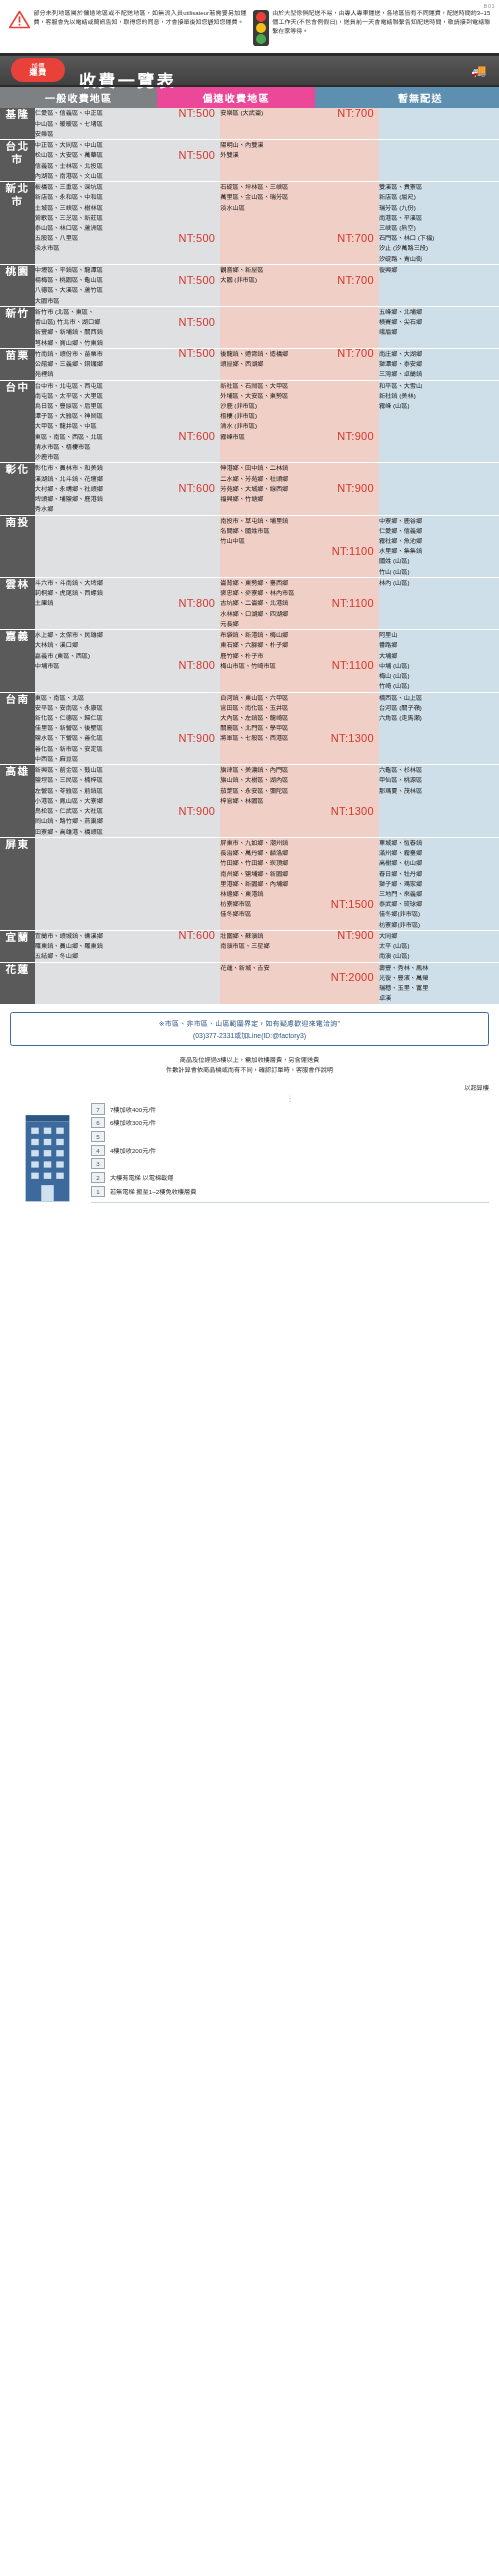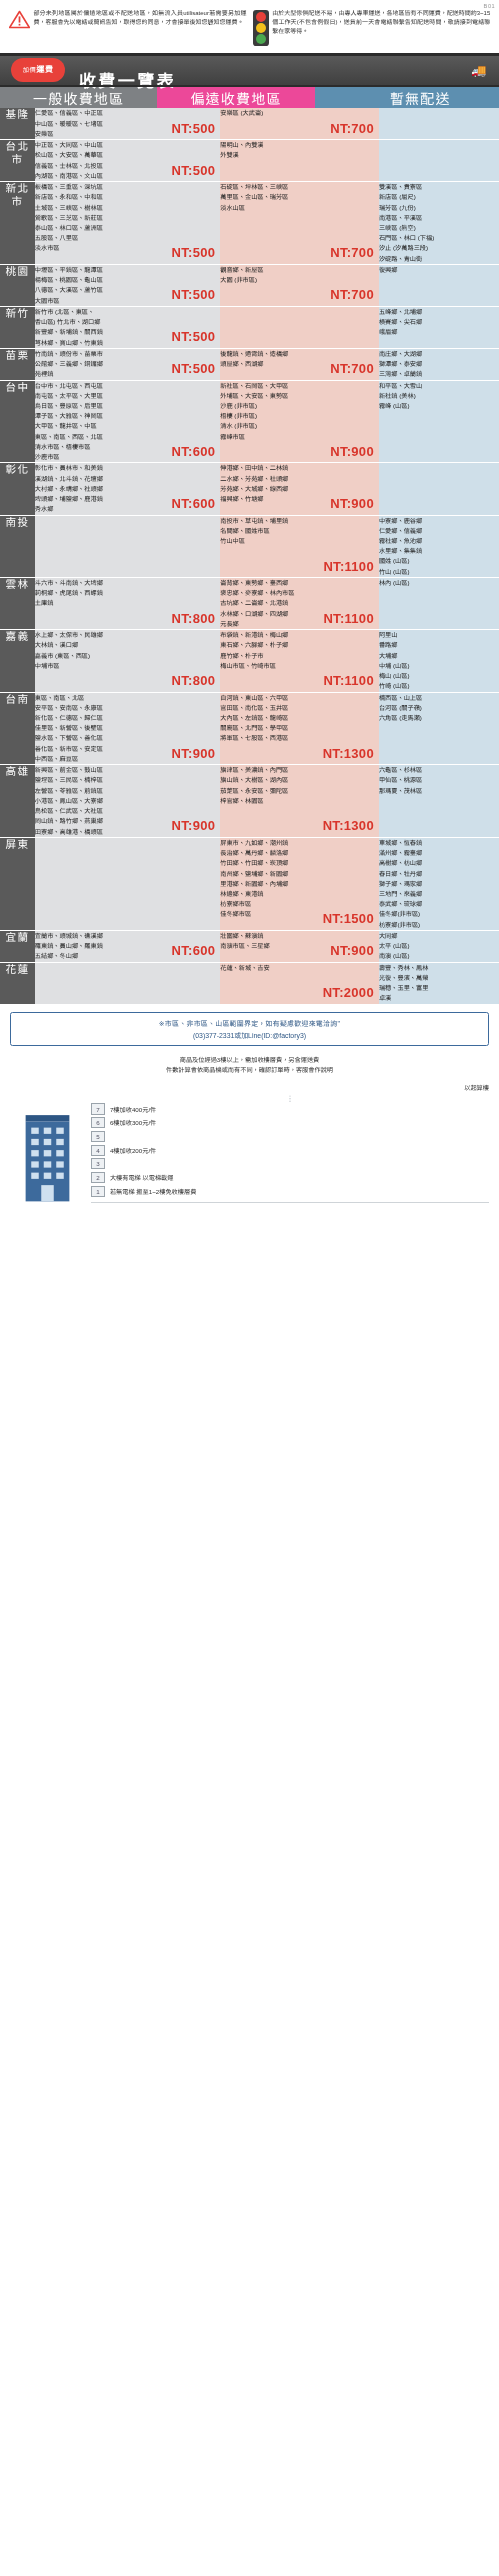--- a/index.html
+++ b/index.html
@@ -46,59 +46,59 @@
     position:relative; margin:3.7px 0 0 0; height:34px;
     background: linear-gradient(#5c5c5c,#3e3e3e);
     display:flex; align-items:center;
   }
   .title-band:before, .title-band:after{
     content:""; position:absolute; left:0; right:0; height:2.5px; background:#2b2b2b;
   }
   .title-band:before{top:0;} .title-band:after{bottom:0;}
   .badge-fee {
     margin-left:11.2px; width:54px; height:24px; border-radius:12px;
-    background:#e8413a; color:#fff; display:flex; flex-direction:row;
+    background:#e8413a; color:#fff; display:flex; flex-direction:column;
     align-items:center; justify-content:center; line-height:1.05;
     font-size:8px; font-weight:bold; letter-spacing:0.6px; z-index:2;
   }
   .badge-fee small{ font-size:6.2px; font-weight:normal;}
   .band-title {
     color:#fff; font-size:17px; font-weight:bold; letter-spacing:2.5px; margin-left:13.7px;margin-top:18px;
   }
   .band-truck { margin-left:auto; margin-right:12.5px; color:#ffd34d; font-size:12.5px; }
 
   
   .legend { display:flex; height:21px; margin:0; }
   .legend div {
     flex:1; display:flex; align-items:center; justify-content:center;
-    color:#fff; font-size:14px; letter-spacing:1.2px; font-weight:normal;
+    color:#fff; font-size:10px; letter-spacing:1.2px; font-weight:bold;
   }
   .lg1{ background:#7e8184; }
   .lg2{ background:#ec4899; }
   .lg3{ background:#5d8fb0;padding-left:27px; }
 
   
   table.main { width:100%; border-collapse:collapse; }
   table.main td { vertical-align:top; padding:0; }
 
   .city-cell {
     width:35px; background:#5a5a5a; color:#fff; text-align:center;
-    font-size:10.6px; font-weight:normal; letter-spacing:1.2px; line-height:1.25;
+    font-size:10.6px; font-weight:bold; letter-spacing:1.2px; line-height:1.25;
     border-bottom:1.9px solid #fff; padding:6.2px 2.5px;
   }
   .zone {
     position:relative; border-bottom:1.9px solid #fff;
     padding:5.6px 5px 12.5px 5px; font-size:6.2px; line-height:1.65; color:#222;
   }
   .z-normal { background:#dfe0e2; }
   .z-remote { background:#f0cfc6; }
   .z-none   { background:#cfdfe9; }
   .price {
-    position:absolute; right:5px; bottom:0;
-    color:#d8352b; font-weight:bold; font-size:13px; letter-spacing:0.3px;
+    position:absolute; right:5px; bottom:17px;
+    color:#d8352b; font-weight:normal; font-size:11px; letter-spacing:0.3px;
   }
   .zone .areas { white-space:pre-line; }
   .w-normal{ width:187px; }
   .w-remote{ width:160px; }
   .w-none  { width:121px; }
 
   
   .islands {
     margin:6.2px 0 0 0; text-align:center; padding:3.7px 0 1.2px 0;
   }

